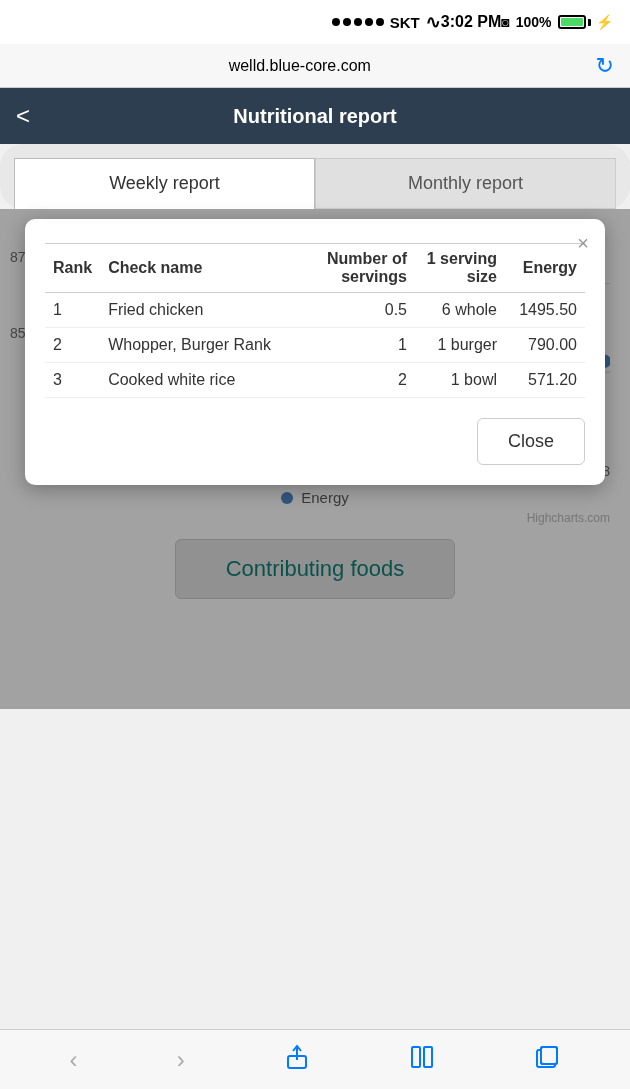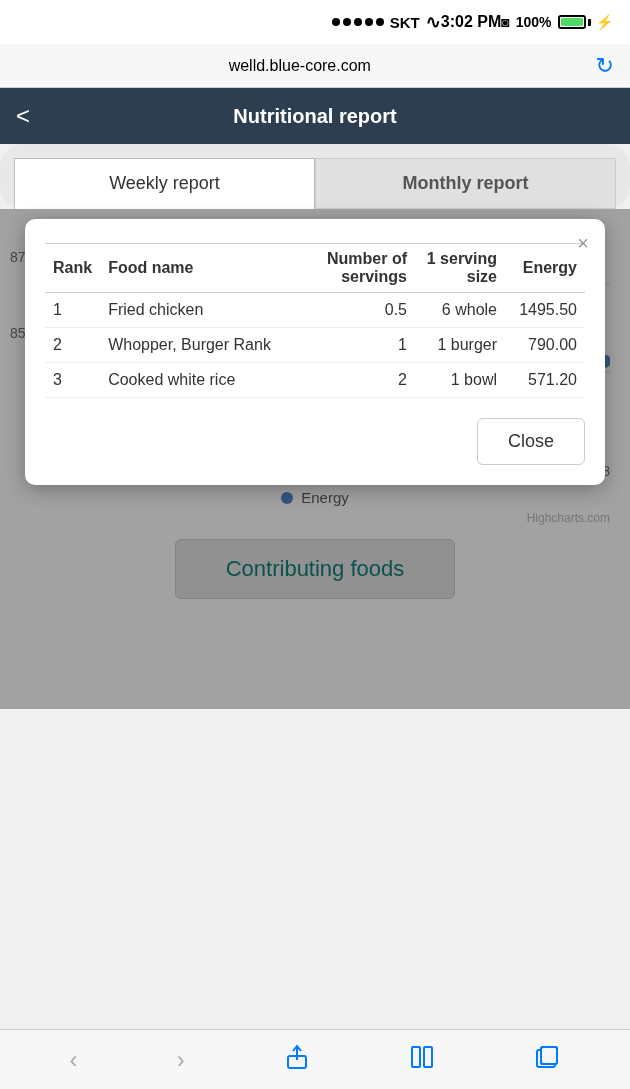--- a/index.html
+++ b/index.html
@@ -104,21 +104,21 @@
     .tab.active {
       background: #fff;
       border-bottom: none;
       border-color: #bbb;
       color: #333;
       font-weight: 400;
     }
     .tab.inactive {
       background: #e0e0e0;
       color: #555;
-      font-weight: 700;
+      font-weight: 400;
       padding-left: 10px;
     }
 
     
     .main-content {
       background: #e8e8e8;
       min-height: 500px;
       position: relative;
       padding: 0;
     }
@@ -403,21 +403,21 @@
   <button class="contributing-foods-btn">Contributing foods</button>
 
   <div class="modal-overlay">
     <div class="modal">
       <span class="modal-close">×</span>
 
       <table class="food-table">
         <thead>
           <tr>
             <th class="th-rank">Rank</th>
-            <th class="th-food">Food name</th>
+            <th class="th-food">Check name</th>
             <th class="th-servings right">
               <span>Number of servings</span>
             </th>
             <th class="th-size right">
               <span>1 serving size</span>
             </th>
             <th class="th-energy right">Energy</th>
           </tr>
         </thead>
         <tbody>

